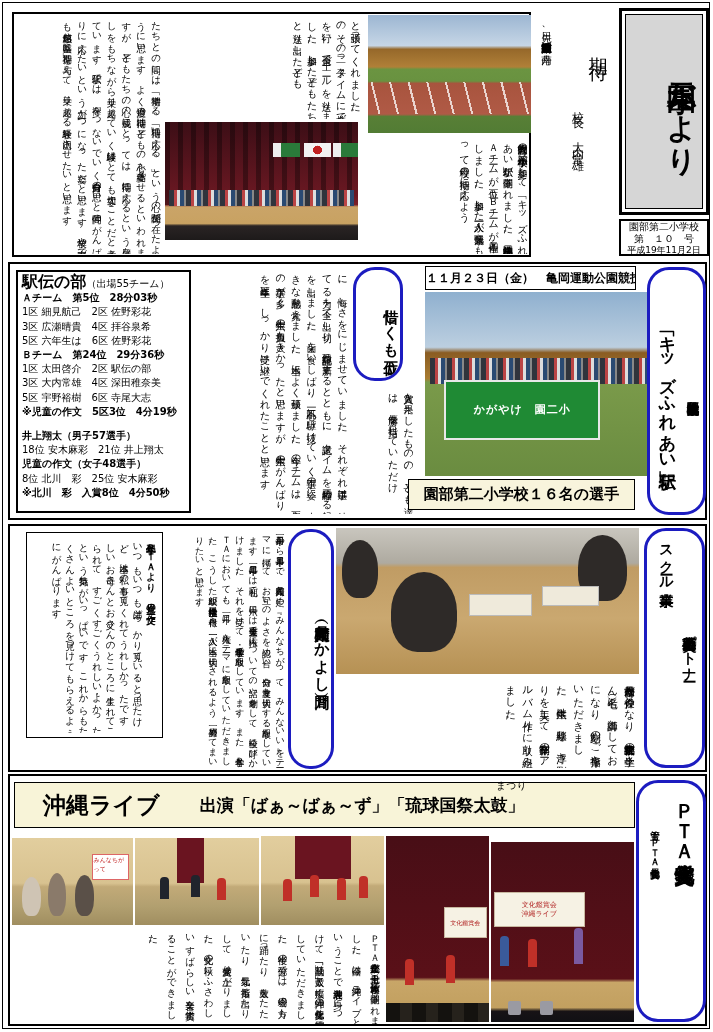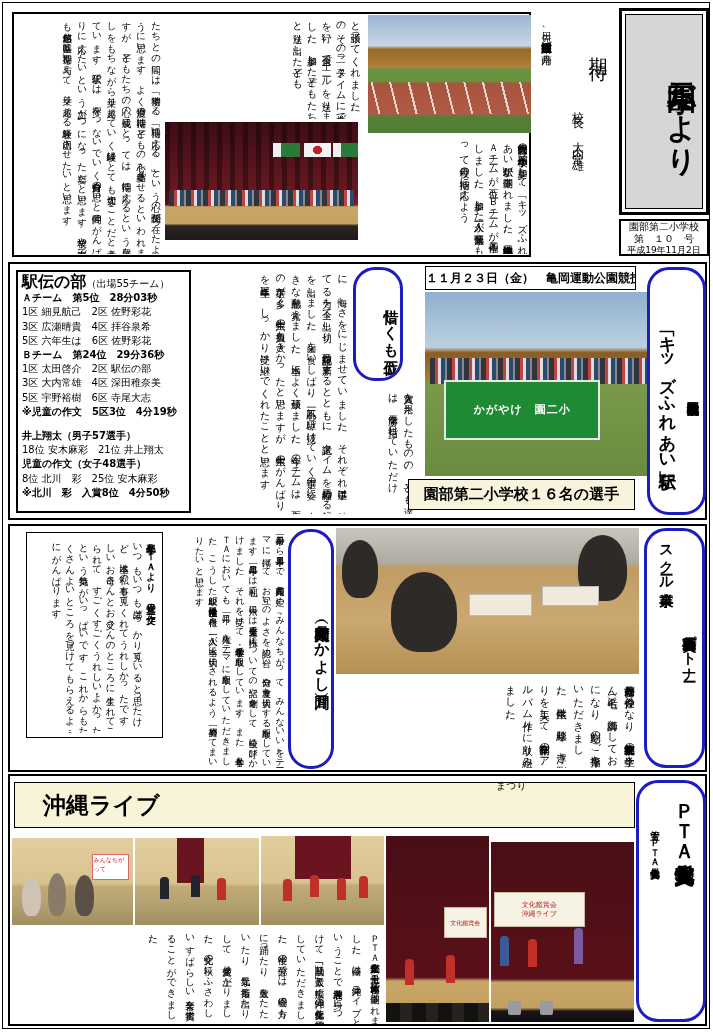--- a/index.html
+++ b/index.html
@@ -147,20 +147,21 @@
   <div class="abs bluerect" style="left:644px;top:528px;width:61px;height:240px;">
     <div class="v clip" style="position:absolute;right:3px;top:4px;width:24px;height:230px;font-size:14px;font-weight:bold;text-align:center;">南丹美術工芸パートナー</div>
     <div class="v clip" style="position:absolute;left:5px;top:4px;width:24px;height:230px;font-size:14px;font-weight:bold;">スクール事業</div>
   </div>
 
   <div class="abs box" style="left:8px;top:774px;width:699px;height:252px;"></div>
 
   <div class="abs" style="left:14px;top:782px;width:621px;height:46px;border:1px solid #000;background:#f8f4d8;
               display:flex;align-items:center;white-space:nowrap;overflow:hidden;">
     <span class="bold" style="font-size:23px;margin-left:28px;">沖縄ライブ</span>
+    <span class="bold" style="font-size:17px;margin-left:40px;">出演「ばぁ～ばぁ～ず」「琉球国祭太鼓」</span>
   </div>
   <div class="abs" style="left:496px;top:779px;font-size:10px;">まつり</div>
 
   <div class="photo ph-gym" style="left:12px;top:838px;width:121px;height:87px;">
     <div class="blob" style="left:8%;top:45%;width:16%;height:45%;background:#cfc4b4;"></div>
     <div class="blob" style="left:30%;top:40%;width:15%;height:50%;background:#8a7a6a;"></div>
     <div class="blob" style="left:52%;top:42%;width:16%;height:48%;background:#5a5048;"></div>
     <div class="poster" style="right:3%;top:18%;width:28%;height:26%;font-size:6px;padding:1px;">みんなちがって</div>
   </div>
   <div class="photo ph-gym" style="left:135px;top:838px;width:124px;height:87px;">

